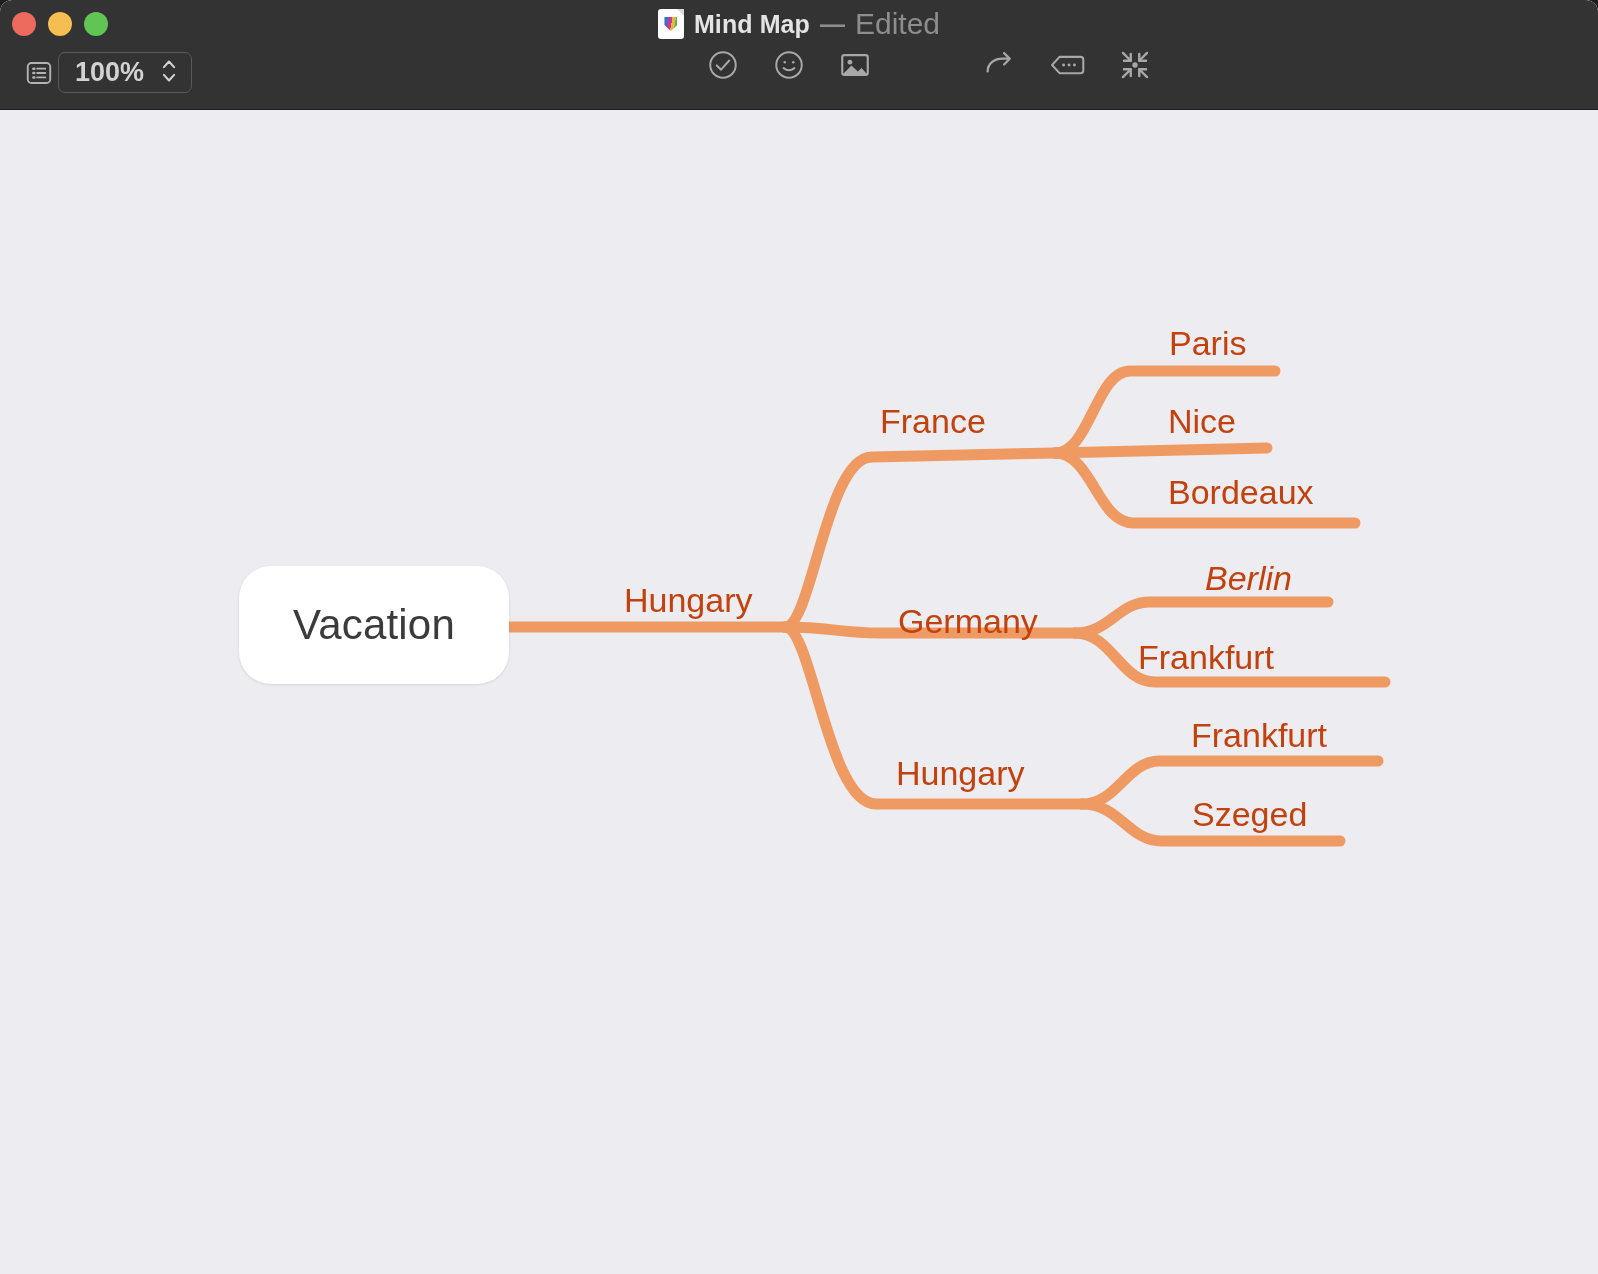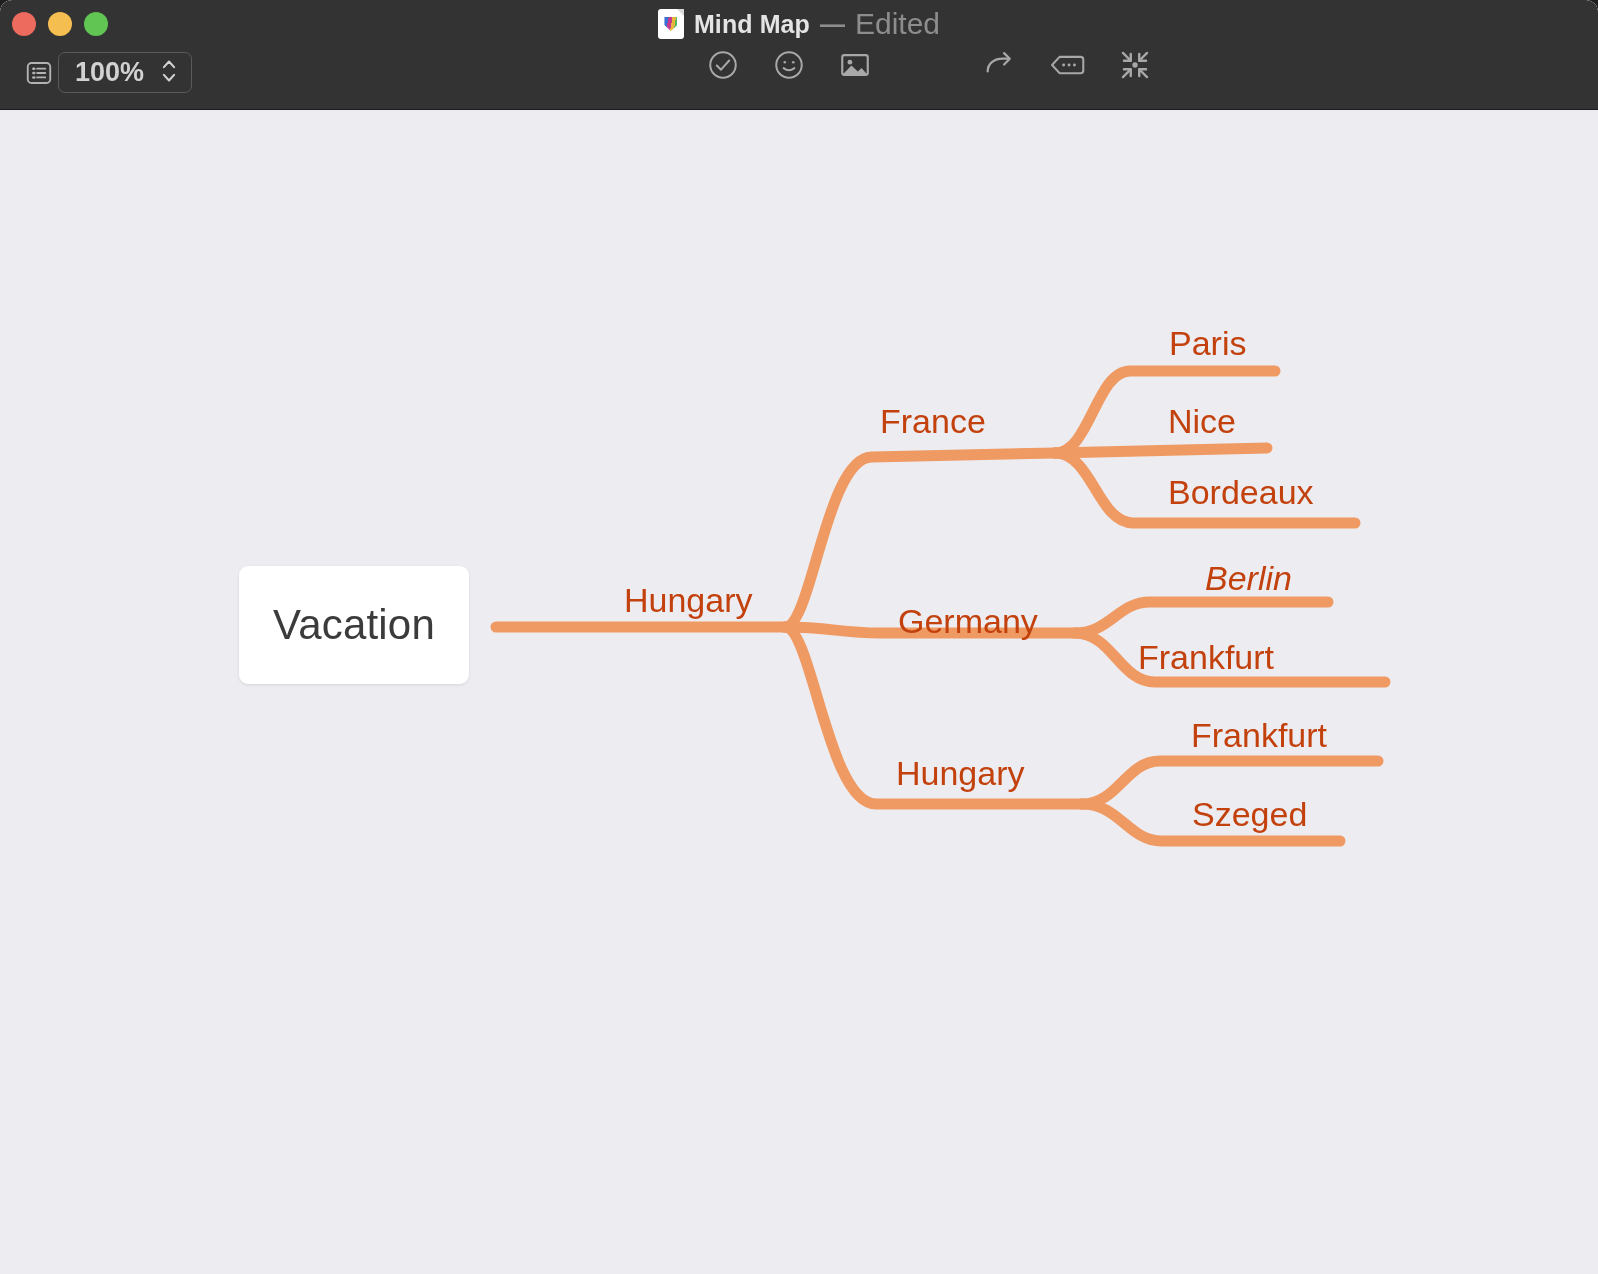--- a/index.html
+++ b/index.html
@@ -155,24 +155,24 @@
     height: 1163px;
     background: #edecf1;
     overflow: hidden;
   }
   svg.map { position: absolute; top: 0; left: 0; }
 
   .root-node {
     position: absolute;
     left: 239px;
     top: 455px;
-    width: 230px;
+    width: 270px;
     height: 118px;
     background: #ffffff;
-    border-radius: 9px;
+    border-radius: 32px;
     display: flex;
     align-items: center;
     justify-content: center;
     box-shadow: 0 1px 3px rgba(0,0,0,0.10);
   }
   .root-label {
     font-size: 42px;
     color: #3b3b3b;
     letter-spacing: 0.2px;
   }

